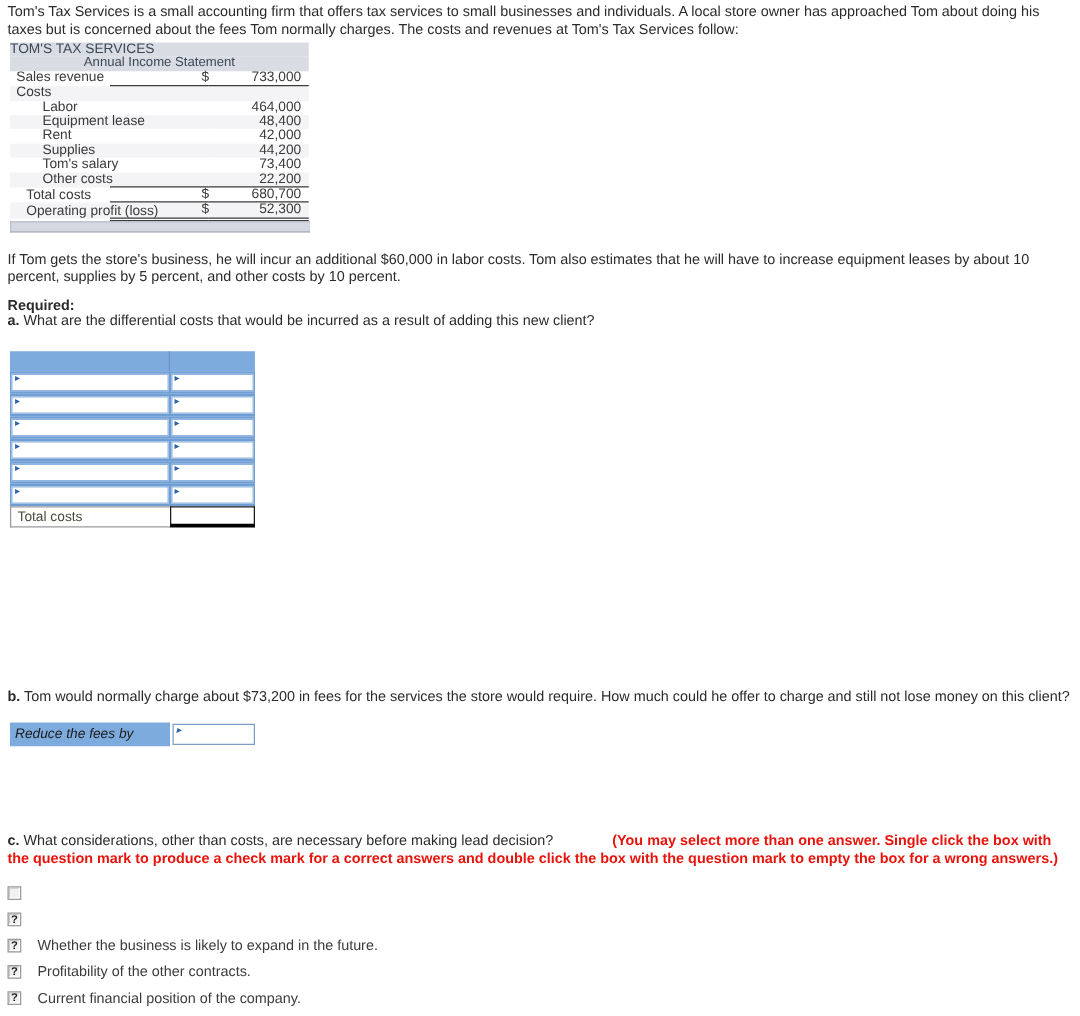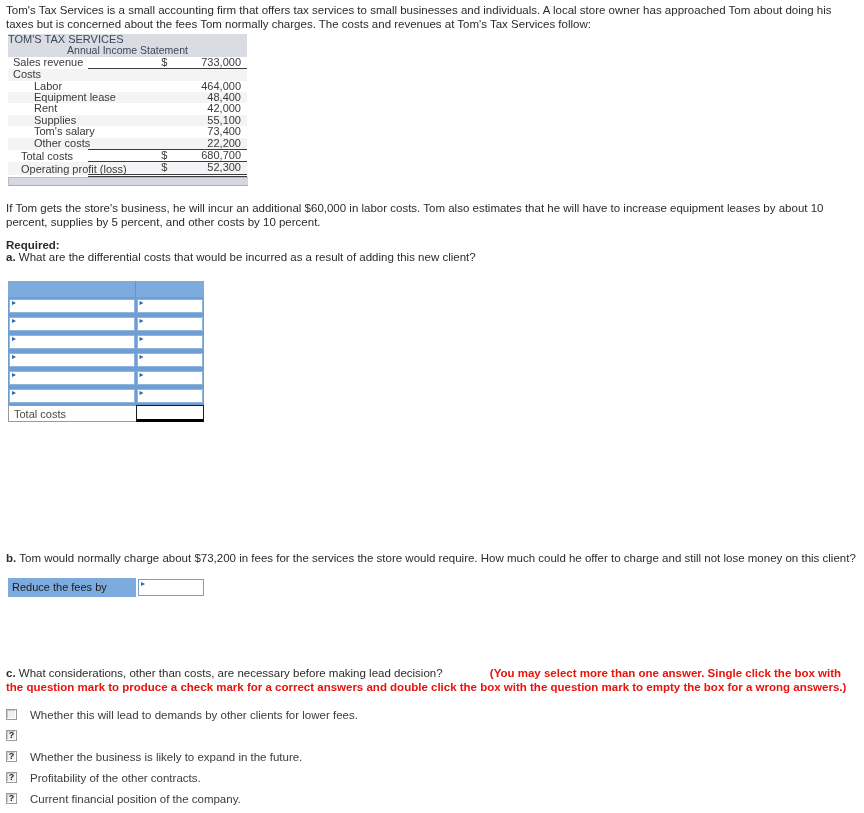--- a/index.html
+++ b/index.html
@@ -164,20 +164,21 @@
     background: #ffffff;
   }
 
   
   .fees-wrap {
     position: absolute;
     left: 8px;
     top: 578px;
     width: 196px;
     height: 19px;
+    font-style: italic;
   }
   .fees-label {
     position: absolute;
     left: 0;
     top: 0;
     width: 128px;
     height: 19px;
     line-height: 19px;
     background: #7eabdd;
     color: #1b1b1b;
@@ -276,21 +277,21 @@
       <td class="c-num">48,400</td>
     </tr>
     <tr>
       <td class="c-label indent2">Rent</td>
       <td class="c-dollar"></td>
       <td class="c-num">42,000</td>
     </tr>
     <tr class="stripe">
       <td class="c-label indent2">Supplies</td>
       <td class="c-dollar"></td>
-      <td class="c-num">55,100</td>
+      <td class="c-num">44,200</td>
     </tr>
     <tr>
       <td class="c-label indent2">Tom's salary</td>
       <td class="c-dollar"></td>
       <td class="c-num">73,400</td>
     </tr>
     <tr class="stripe ul-single">
       <td class="c-label indent2">Other costs</td>
       <td class="c-dollar"></td>
       <td class="c-num">22,200</td>
@@ -402,21 +403,20 @@
 
 <div class="para part-c">
   <b>c.</b>
   <span>What considerations, other than costs, are necessary before making lead decision?</span>
   <span class="redq">(You may select more than one answer. Single click the box with the question mark to produce a check mark for a correct answers and double click the box with the question mark to empty the box for a wrong answers.)</span>
 </div>
 
 <div class="opt-list">
   <div class="opt-row">
     <span class="cbox"></span>
-    <span class="opt-text">Whether this will lead to demands by other clients for lower fees.</span>
   </div>
   <div class="opt-row">
     <span class="cbox q"></span>
   </div>
   <div class="opt-row">
     <span class="cbox q"></span>
     <span class="opt-text">Whether the business is likely to expand in the future.</span>
   </div>
   <div class="opt-row">
     <span class="cbox q"></span>

